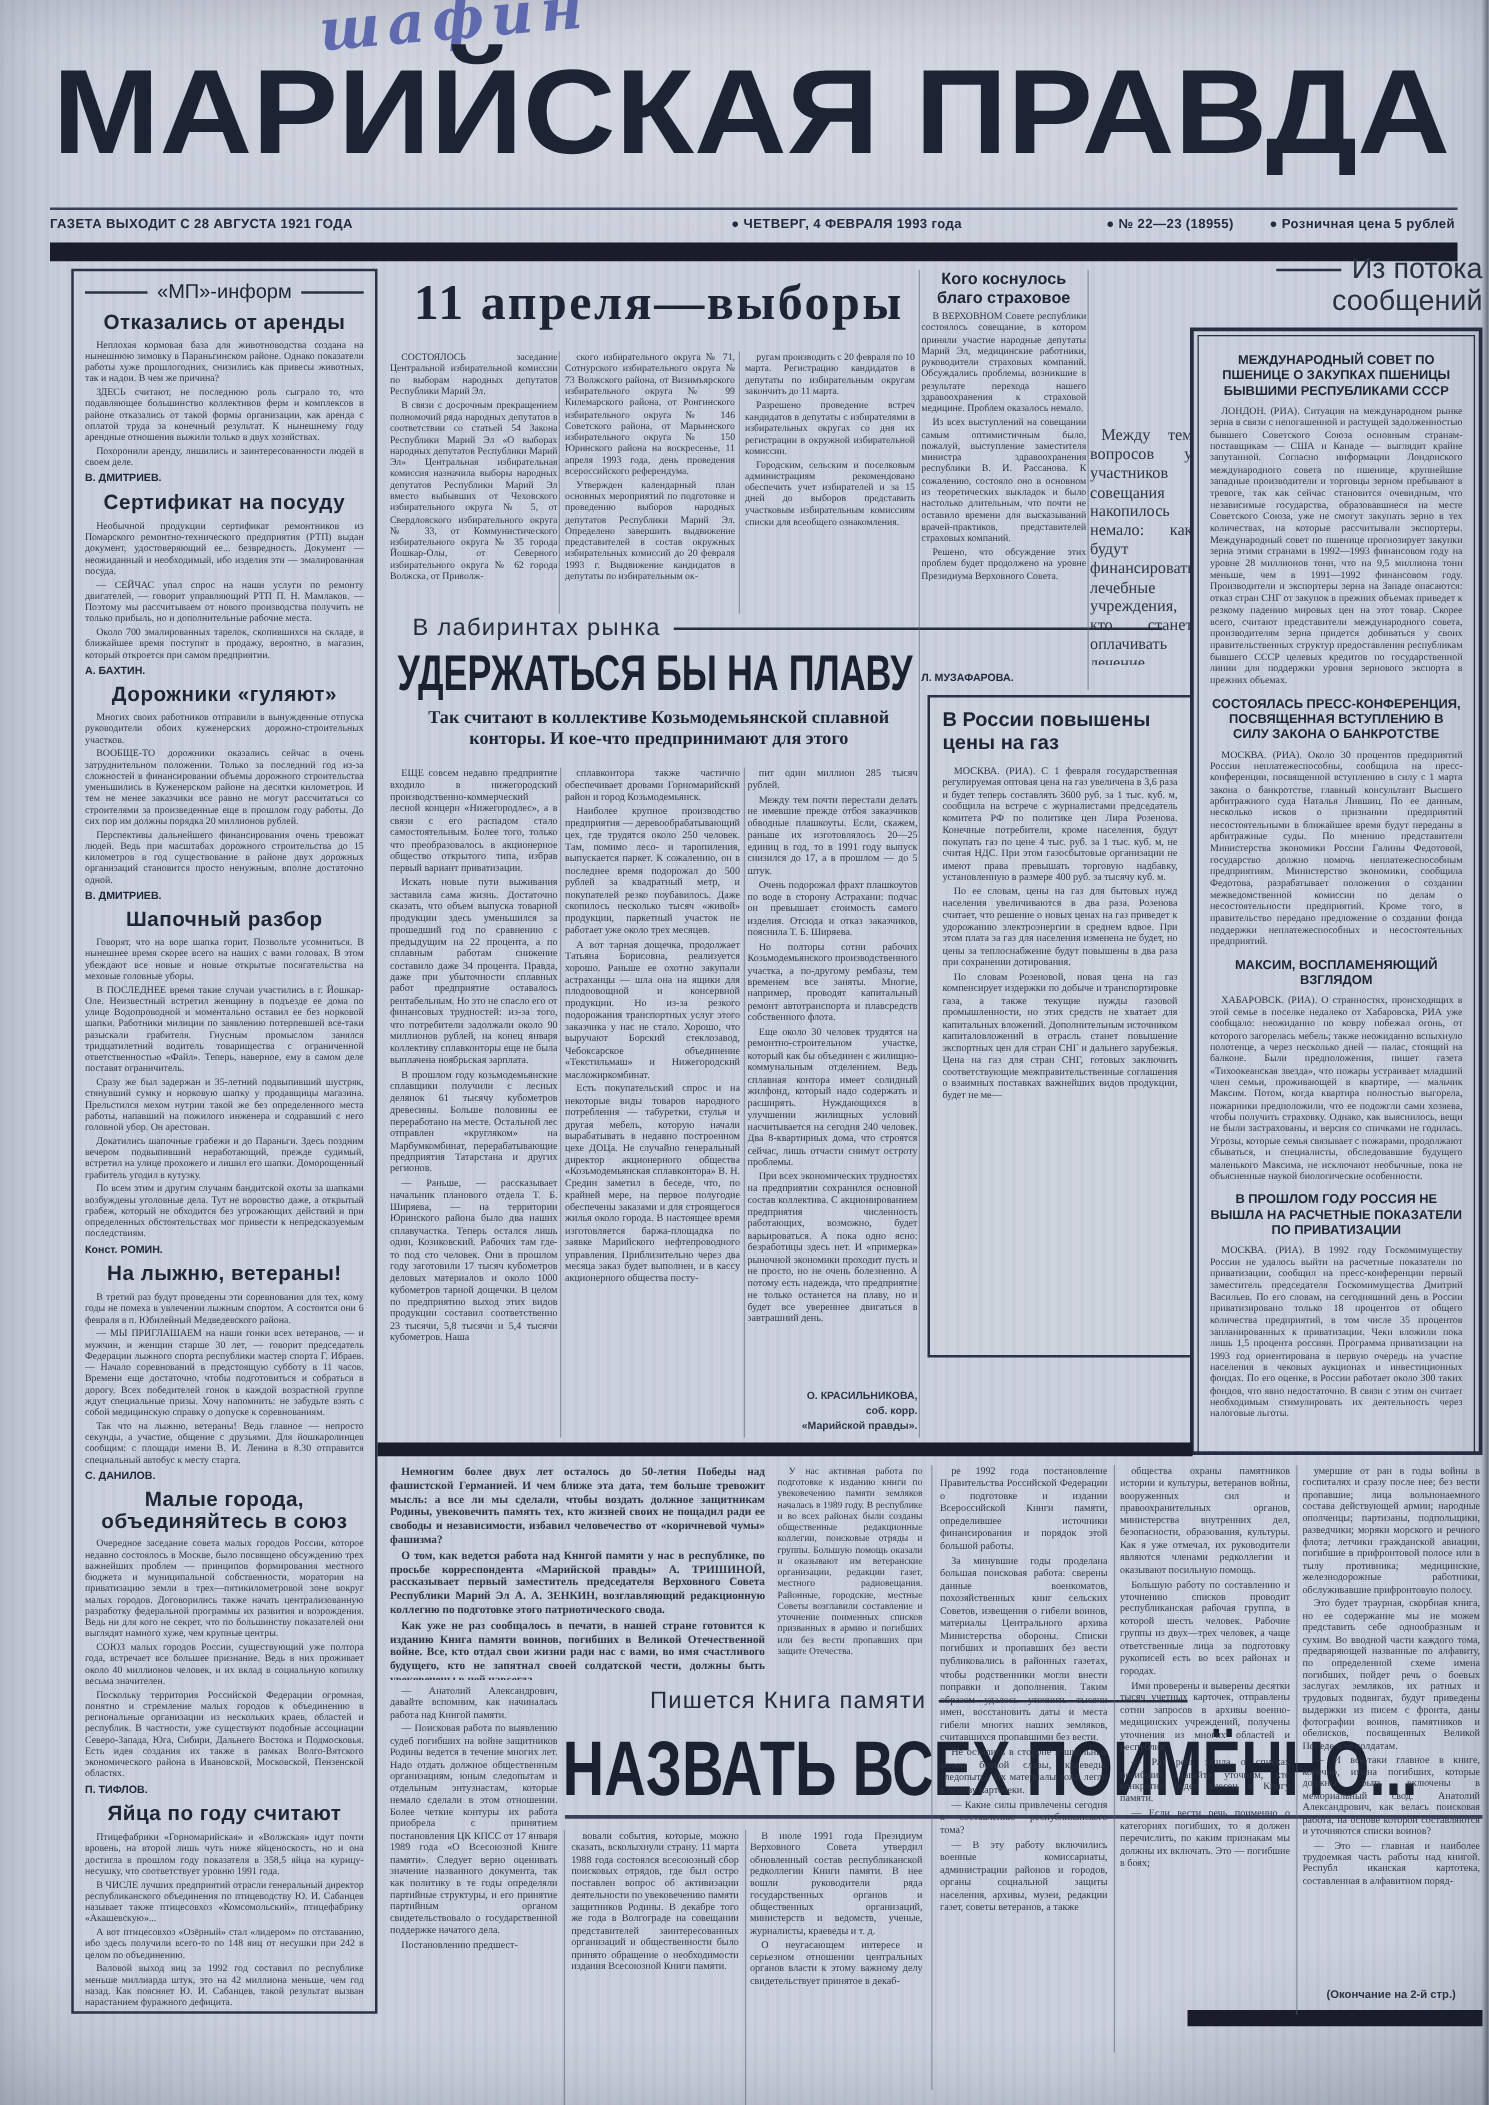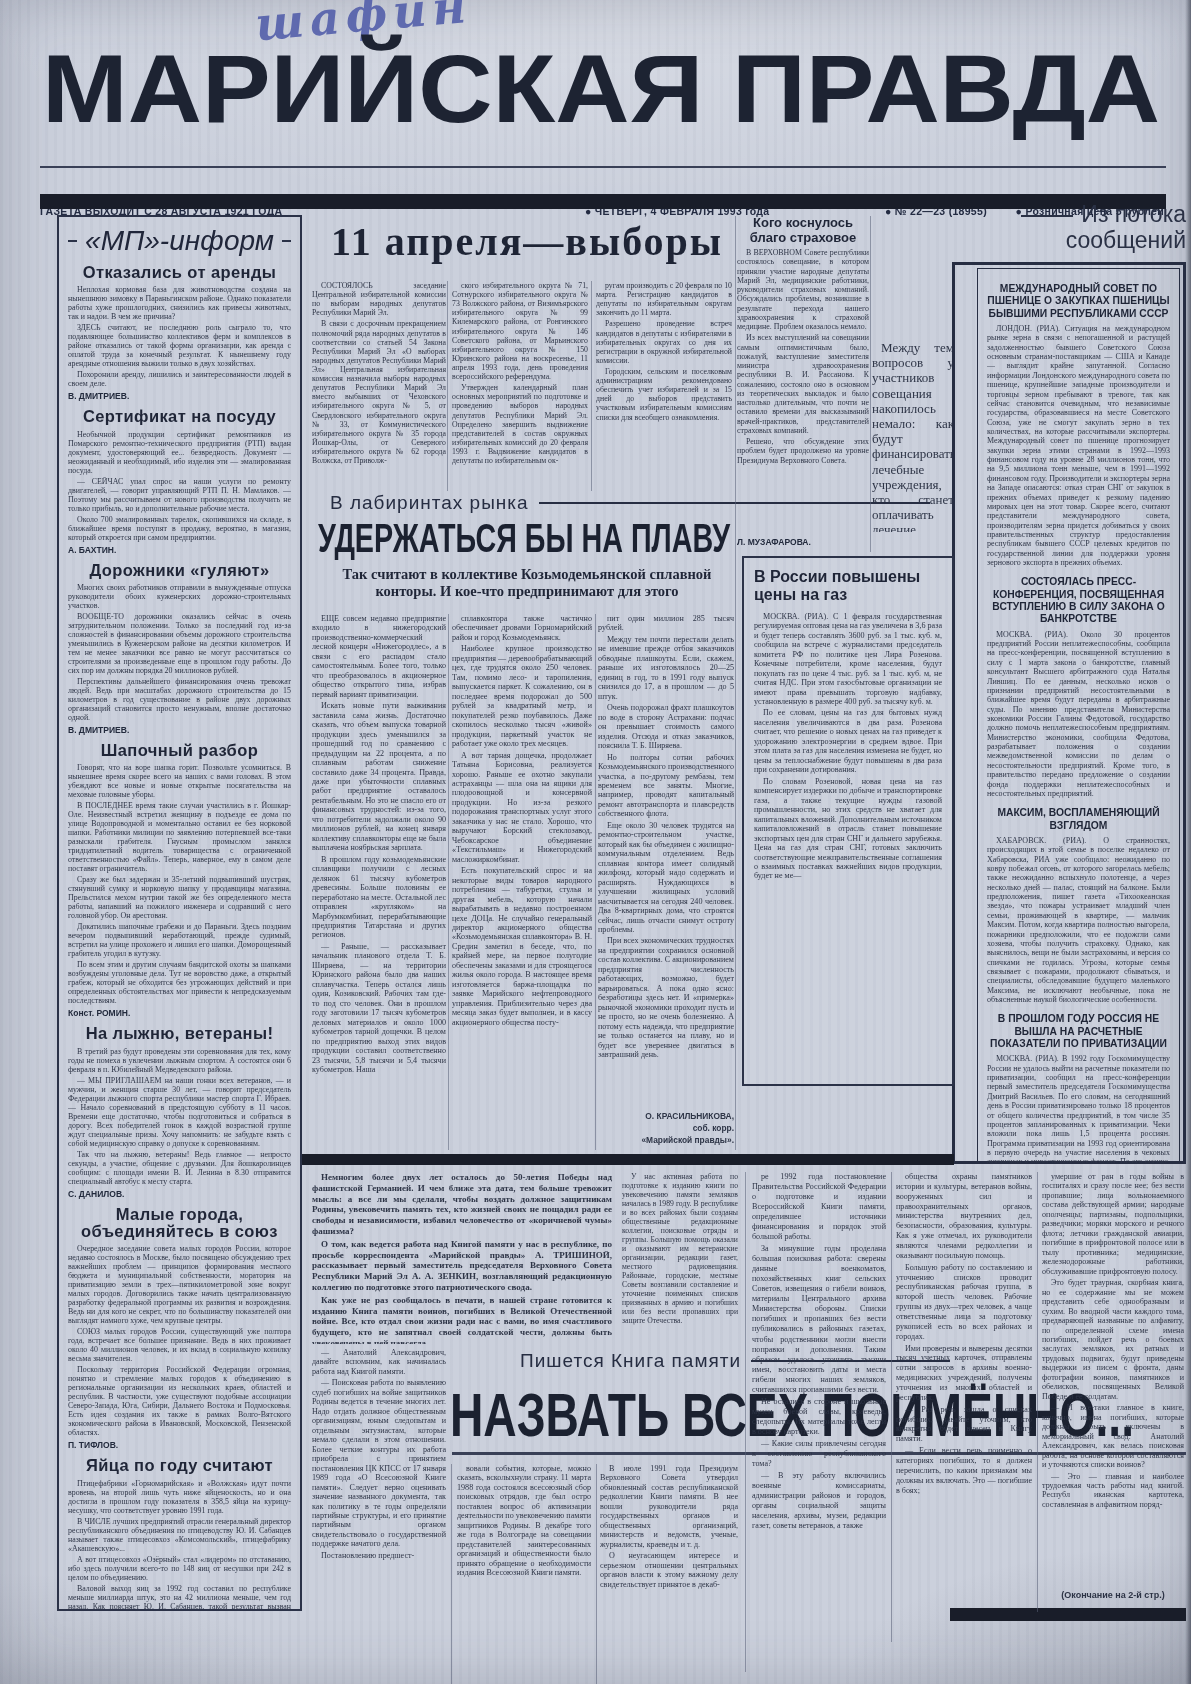--- a/index.html
+++ b/index.html
@@ -23,31 +23,31 @@
   
   .body{font-size:8.1px;line-height:1.17;text-align:justify;color:#2e3547;overflow:hidden;}
   .body p{margin:0 0 2px;text-indent:9px;}
   .body p:first-child{text-indent:9px;}
   .author{font-family:"Liberation Sans",sans-serif;font-weight:bold;font-size:8.5px;color:#222a3d;margin-top:1px;}
   .sigblock p{text-indent:0;text-align:right;font-weight:bold;font-family:"Liberation Sans",sans-serif;}
   
   .leftbox{left:57px;top:215px;width:245px;height:1396px;border:2px solid #2b3248;padding:6px 9px;box-sizing:border-box;overflow:hidden;}
   .mp-header{display:flex;align-items:center;gap:8px;margin:2px 0 6px;}
   .mp-header .hline{flex:1;height:2px;background:#2b3248;}
-  .mp-header .t{font-family:"Liberation Sans",sans-serif;font-size:28px;color:#20263a;white-space:nowrap;font-style:italic;}
+  .mp-header .t{font-family:"Liberation Sans",sans-serif;font-size:16px;color:#20263a;white-space:nowrap;}
   .mp-article h3{font-family:"Liberation Sans",sans-serif;font-weight:bold;text-align:center;
     font-size:16.5px;line-height:1.05;color:#1f2537;margin:7px 0 4px;letter-spacing:.4px;}
   .mp-article .body{font-size:7.9px;line-height:1.14;}
   
   .sectitle{font-weight:bold;text-align:center;color:#1e2435;font-family:"Liberation Serif",serif;}
   .colhead2{font-family:"Liberation Sans",sans-serif;font-weight:bold;text-align:center;font-size:13px;line-height:1.15;color:#1f2537;}
   
   .newsflow-h{font-family:"Liberation Sans",sans-serif;font-size:23px;color:#2a3145;text-align:right;line-height:1.12;}
   .newsflow-h .dash{display:inline-block;width:52px;height:2px;background:#2a3145;vertical-align:middle;margin-right:8px;}
-  .newsbox{border:3px solid #262d42;padding-left:19px;}
+  .newsbox{border:3px solid #262d42;}
   .newsbox-inner{border:1px solid #262d42;margin:3px;padding:7px 9px;height:100%;box-sizing:border-box;overflow:hidden;}
   .news-item h4{font-family:"Liberation Sans",sans-serif;font-weight:bold;font-size:10.3px;line-height:1.2;text-align:center;color:#1f2537;margin:7px 0 4px;}
   .news-item .body{font-size:8px;}
   
   .gasbox{border:2px solid #2b3248;padding:8px 10px;box-sizing:border-box;overflow:hidden;background:rgba(255,255,255,.05);}
   .gasbox h4{font-family:"Liberation Sans",sans-serif;font-weight:bold;font-size:16px;line-height:1.15;color:#1f2537;margin:2px 0 7px;}
   
   .kicker{display:flex;align-items:center;gap:10px;}
   .kicker .t{font-family:"Liberation Sans",sans-serif;font-size:19px;color:#262d42;white-space:nowrap;letter-spacing:1px;}
   .kicker .krule{flex:1;height:2.5px;background:#262d42;}
@@ -63,21 +63,21 @@
 <div class="page">
   <div class="edge-r"></div>
 
   <div class="abs handwriting" style="left:255px;top:-12px;">шафин</div>
 
   <svg class="abs masthead" style="left:38px;top:24px;" width="1128" height="116">
     <text x="4" y="98" font-size="96" textLength="1118" lengthAdjust="spacingAndGlyphs">МАРИЙСКАЯ ПРАВДА</text>
   </svg>
 
   <div class="abs rule" style="left:40px;top:166px;width:1126px;height:2px;"></div>
-  <div class="abs dateline" style="left:40px;top:173px;width:1126px;height:18px;margin-top:32px;">
+  <div class="abs dateline" style="left:40px;top:173px;width:1126px;height:18px;">
     <span class="abs" style="left:0;top:0;">ГАЗЕТА ВЫХОДИТ С 28 АВГУСТА 1921 ГОДА</span>
     <span class="abs" style="left:545px;top:0;">● ЧЕТВЕРГ, 4 ФЕВРАЛЯ 1993 года</span>
     <span class="abs" style="left:845px;top:0;">● № 22—23 (18955)</span>
     <span class="abs" style="right:2px;top:0;">● Розничная цена 5 рублей</span>
   </div>
   <div class="abs bar" style="left:40px;top:194px;width:1126px;height:15px;"></div>
 
   <div class="abs leftbox">
     <div class="mp-header">
       <div class="hline"></div>

